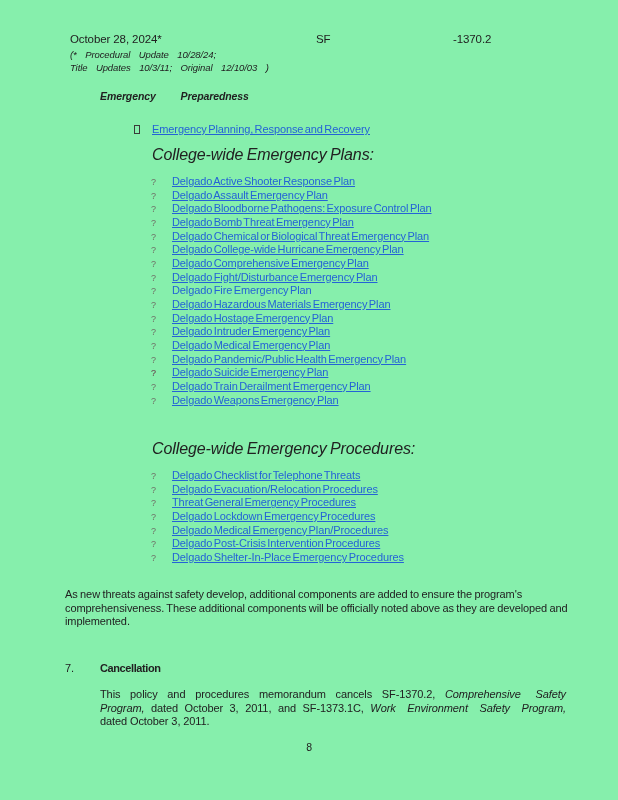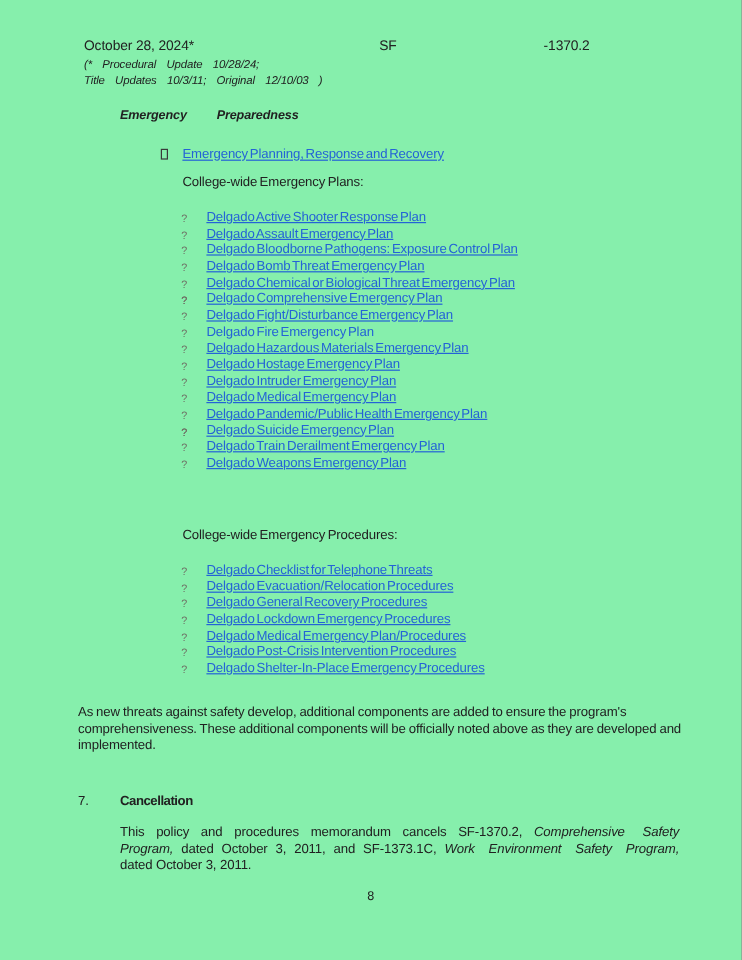--- a/index.html
+++ b/index.html
@@ -19,21 +19,21 @@
   .secheading{font-size:10.5px;font-weight:bold;font-style:italic;word-spacing:22px;text-align:center;}
   .body-txt{font-size:11px;line-height:13.5px;}
   .lnk{
     color:#2463d6;
     text-decoration:underline;
     font-size:11px;
     word-spacing:-1.5px;
     cursor:pointer;
   }
   .lnk.nound{text-decoration:none;}
-  .listheading{font-size:11px;word-spacing:-1px;}
+  .listheading{font-size:16px;word-spacing:-1px;font-style:italic;}
   .linklist{font-size:11px;}
   .li{position:relative;padding-left:22px;line-height:13.65px;white-space:nowrap;}
   .q{
     position:absolute;left:1px;top:1px;
     font-size:9px;color:#6e6e64;
   }
   .boxglyph{
     display:inline-block;
     width:4px;height:7px;
     border:1px solid #3a3a3a;
@@ -66,41 +66,41 @@
   </div>
 
   <div class="abs listheading" style="left:152px;top:146px;">College-wide Emergency Plans:</div>
 
   <div class="abs linklist" style="left:150px;top:175px;">
       <div class="li"><span class="q">?</span><a class="lnk">Delgado Active Shooter Response Plan</a></div>
       <div class="li"><span class="q">?</span><a class="lnk">Delgado Assault Emergency Plan</a></div>
       <div class="li"><span class="q">?</span><a class="lnk">Delgado Bloodborne Pathogens: Exposure Control Plan</a></div>
       <div class="li"><span class="q">?</span><a class="lnk">Delgado Bomb Threat Emergency Plan</a></div>
       <div class="li"><span class="q">?</span><a class="lnk">Delgado Chemical or Biological Threat Emergency Plan</a></div>
-      <div class="li"><span class="q">?</span></div>
+      <div class="li"><span class="q">?</span><a class="lnk">Delgado College-wide Hurricane Emergency Plan</a></div>
       <div class="li"><span class="q">?</span><a class="lnk">Delgado Comprehensive Emergency Plan</a></div>
       <div class="li"><span class="q">?</span><a class="lnk">Delgado Fight/Disturbance Emergency Plan</a></div>
       <div class="li"><span class="q">?</span><a class="lnk nound">Delgado Fire Emergency Plan</a></div>
       <div class="li"><span class="q">?</span><a class="lnk">Delgado Hazardous Materials Emergency Plan</a></div>
       <div class="li"><span class="q">?</span><a class="lnk">Delgado Hostage Emergency Plan</a></div>
       <div class="li"><span class="q">?</span><a class="lnk">Delgado Intruder Emergency Plan</a></div>
       <div class="li"><span class="q">?</span><a class="lnk">Delgado Medical Emergency Plan</a></div>
       <div class="li"><span class="q">?</span><a class="lnk">Delgado Pandemic/Public Health Emergency Plan</a></div>
       <div class="li"><span class="q">?</span></div>
       <div class="li"><span class="q">?</span><a class="lnk">Delgado Suicide Emergency Plan</a></div>
       <div class="li"><span class="q">?</span><a class="lnk">Delgado Train Derailment Emergency Plan</a></div>
       <div class="li"><span class="q">?</span><a class="lnk">Delgado Weapons Emergency Plan</a></div>
     </div>
 
   <div class="abs listheading" style="left:152px;top:440px;">College-wide Emergency Procedures:</div>
 
   <div class="abs linklist" style="left:150px;top:469px;">
       <div class="li"><span class="q">?</span><a class="lnk">Delgado Checklist for Telephone Threats</a></div>
       <div class="li"><span class="q">?</span><a class="lnk">Delgado Evacuation/Relocation Procedures</a></div>
-      <div class="li"><span class="q">?</span><a class="lnk">Delgado General Recovery Procedures</a></div>
+      <div class="li"><span class="q">?</span><a class="lnk">Threat General Emergency Procedures</a></div>
       <div class="li"><span class="q">?</span><a class="lnk">Delgado Lockdown Emergency Procedures</a></div>
       <div class="li"><span class="q">?</span><a class="lnk">Delgado Medical Emergency Plan/Procedures</a></div>
       <div class="li"><span class="q">?</span><a class="lnk">Delgado Post-Crisis Intervention Procedures</a></div>
       <div class="li"><span class="q">?</span><a class="lnk">Delgado Shelter-In-Place Emergency Procedures</a></div>
     </div>
 
   <div class="abs body-txt para" style="left:65px;top:588px;width:508px;">As new threats against safety develop, additional components are added to ensure the program's comprehensiveness. These additional components will be officially noted above as they are developed and implemented.</div>
 
   <div class="abs cancel-num" style="left:65px;top:662px;">7.</div>
   <div class="abs cancel-head" style="left:100px;top:662px;">Cancellation</div>

